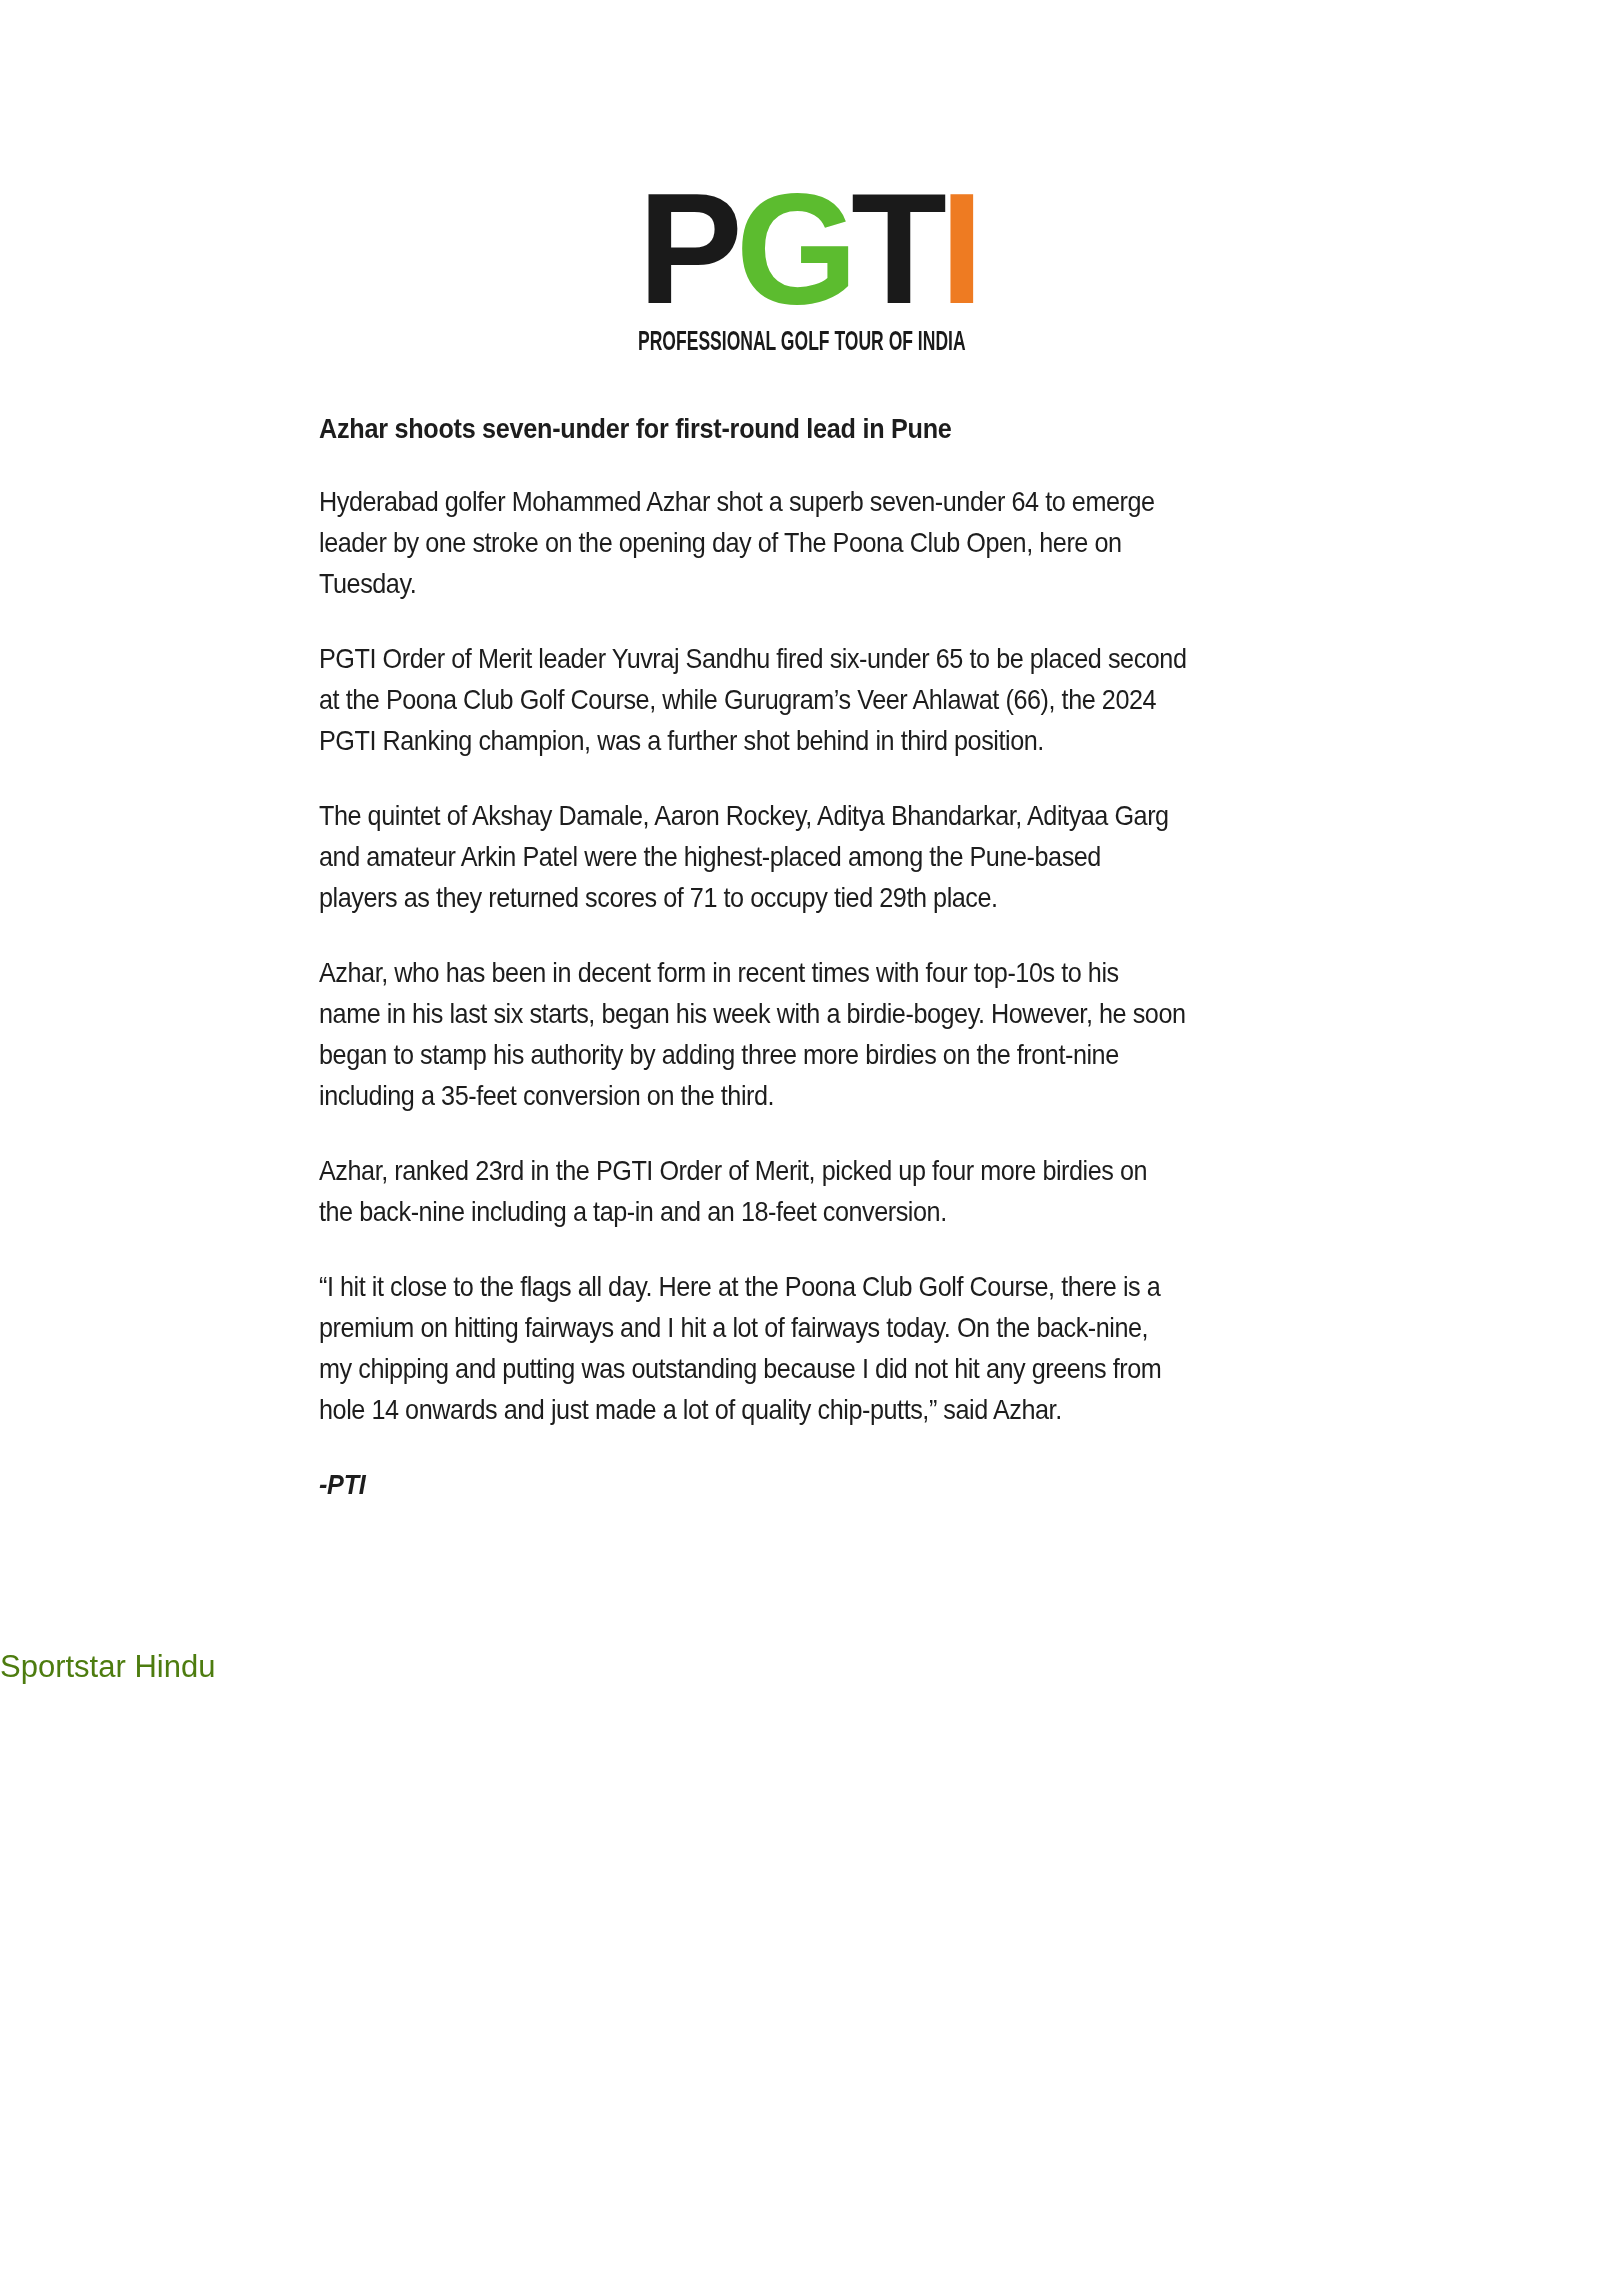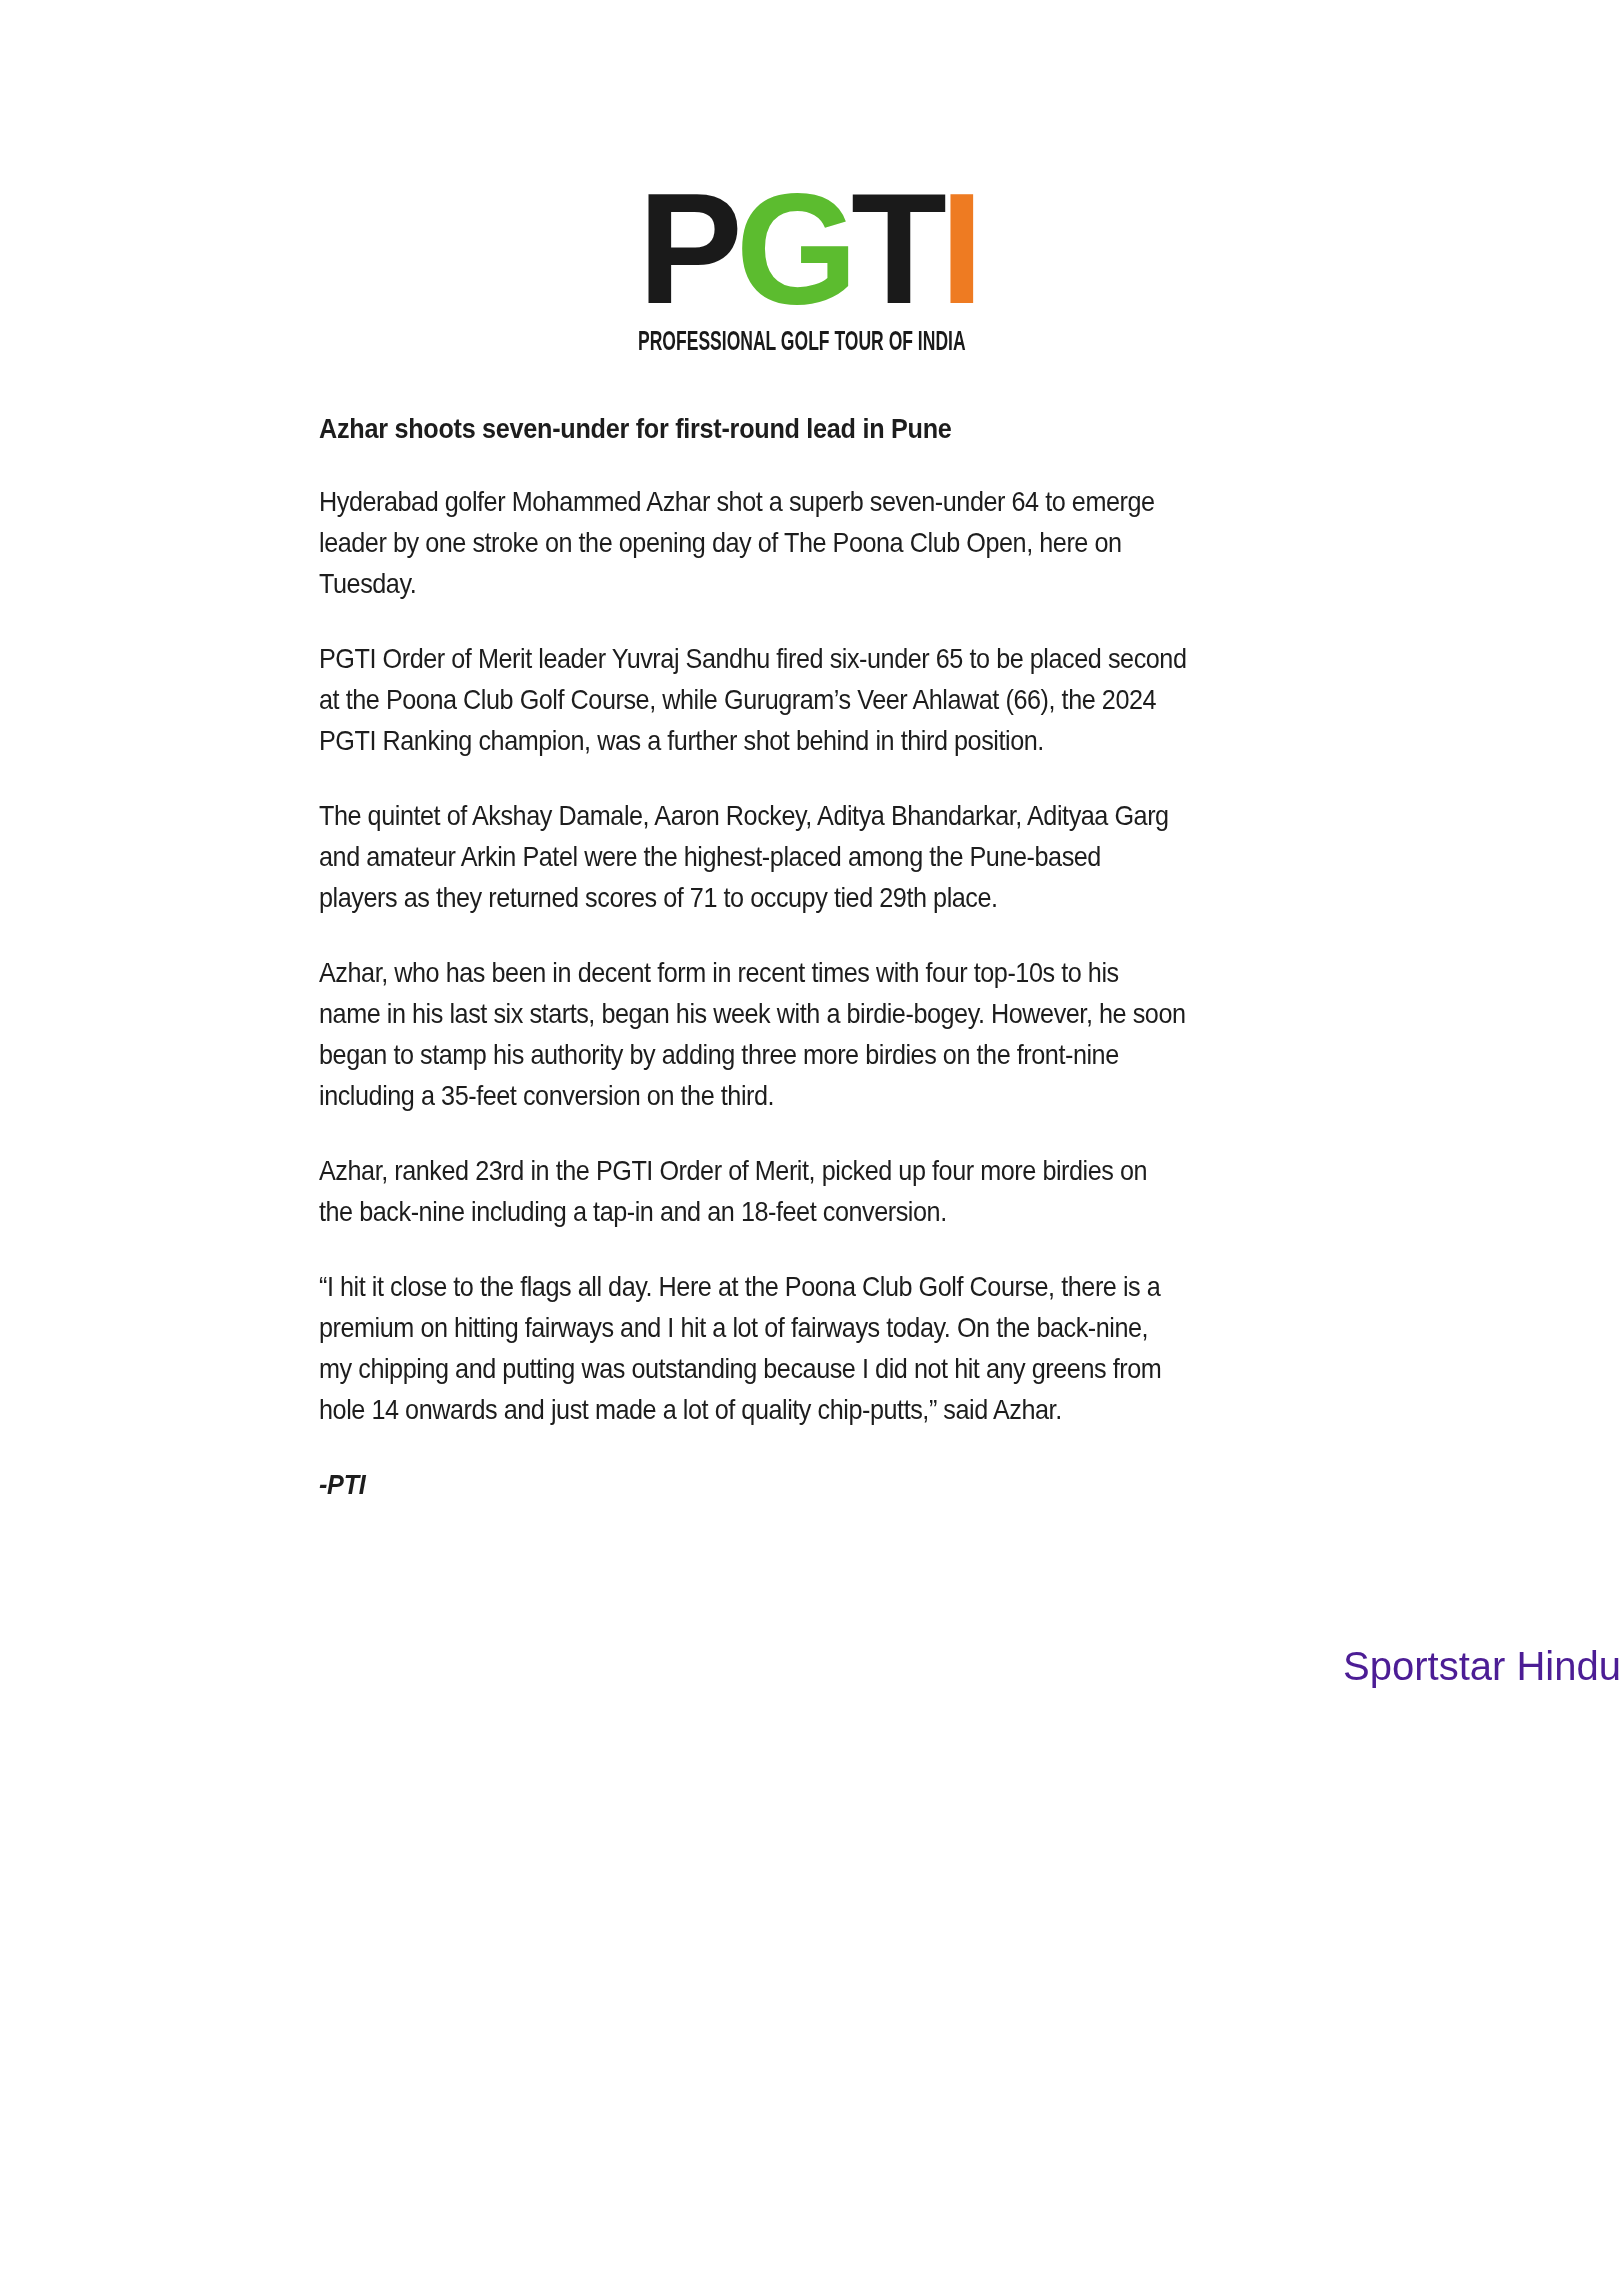--- a/index.html
+++ b/index.html
@@ -63,24 +63,24 @@
     font-size: 28px;
     font-weight: bold;
     font-style: italic;
     line-height: 41px;
     letter-spacing: -0.3px;
   }
   
   .source {
     margin-top: 139px;
     width: 100%;
-    text-align: right;
-    font-size: 40px;
+    text-align: left;
+    font-size: 31px;
     line-height: 45px;
-    color: #4c1d95;
+    color: #4d7c0f;
   }
 </style>
 </head>
 <body>
 
 <div class="page">
 
   <header class="logo">
     <div class="logo-word">
       <span style="color: rgb(26, 26, 26);">P</span>

